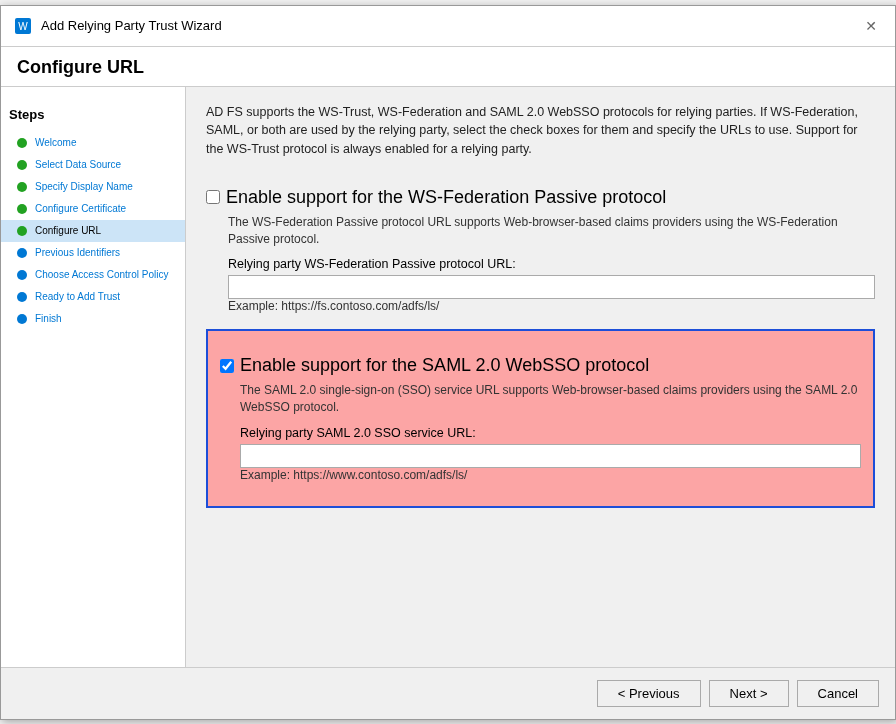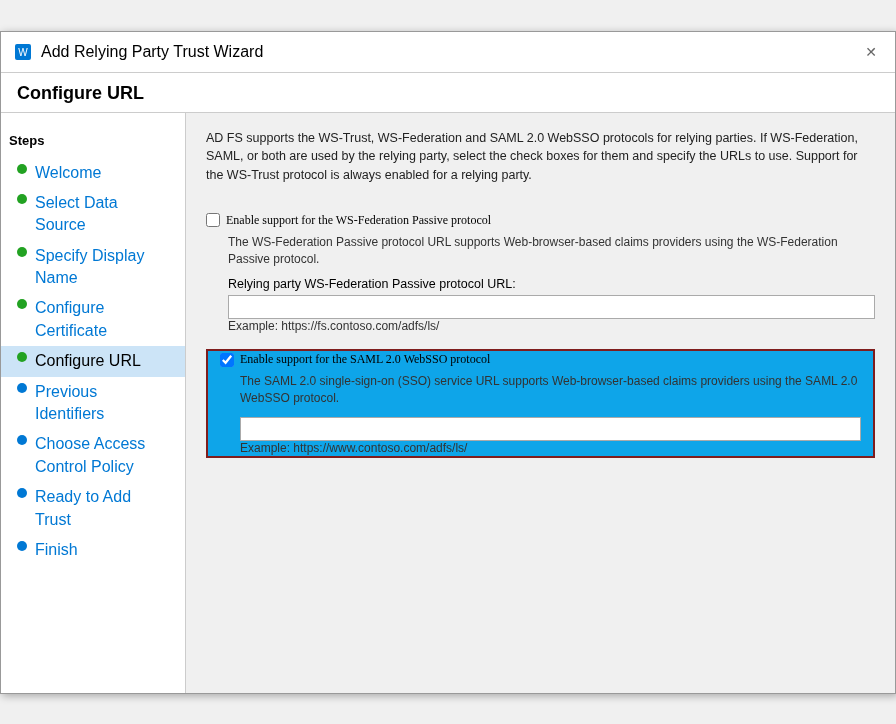--- a/index.html
+++ b/index.html
@@ -32,21 +32,21 @@
       gap: 8px;
     }
     .title-icon {
       width: 20px;
       height: 20px;
       display: flex;
       align-items: center;
       justify-content: center;
     }
     .title-text {
-      font-size: 16px;
+      font-size: 13px;
       font-weight: normal;
     }
     .close-btn {
       width: 24px;
       height: 24px;
       display: flex;
       align-items: center;
       justify-content: center;
       cursor: pointer;
       font-size: 14px;
@@ -90,21 +90,21 @@
     .dot {
       width: 10px;
       height: 10px;
       border-radius: 50%;
       margin-top: 2px;
       flex-shrink: 0;
     }
     .dot.green { background: #22a222; }
     .dot.blue { background: #0078d4; }
     .sidebar-label {
-      font-size: 16px;
+      font-size: 10px;
       color: #0078d4;
       line-height: 1.4;
     }
     .sidebar-label.active-label {
       color: #000;
       font-weight: normal;
     }
     .main-content {
       flex: 1;
       padding: 16px 20px;
@@ -124,23 +124,22 @@
       align-items: center;
       gap: 6px;
       margin-bottom: 6px;
     }
     .checkbox-row input[type="checkbox"] {
       width: 14px;
       height: 14px;
       cursor: pointer;
     }
     .checkbox-label {
-      font-size: 12px;
+      font-size: 18px;
       font-weight: normal;
-      font-family: Liberation Serif, serif;
     }
     .indent-text {
       margin-left: 22px;
       font-size: 12px;
       color: #333;
       line-height: 1.4;
       margin-bottom: 10px;
     }
     .field-label {
       margin-left: 22px;
@@ -158,23 +157,23 @@
       padding: 2px 4px;
       font-size: 12px;
     }
     .example-text {
       margin-left: 22px;
       font-size: 12px;
       color: #333;
       margin-top: 0;
     }
     .saml-section {
-      border: 2px solid #7f1d1d;
-      padding: 1px 12px;
-      background: #0ea5e9;
+      border: 2px solid #1d4ed8;
+      padding: 24px 12px;
+      background: #fca5a5;
       margin-top: 8px;
     }
     .saml-section .text-input {
       margin-left: 20px;
       width: calc(100% - 20px);
     }
     .saml-section .indent-text {
       margin-left: 20px;
     }
     .saml-section .field-label {
@@ -277,19 +276,25 @@
         <input type="text" class="text-input" value="" style="">
         <div class="example-text">Example: https://fs.contoso.com/adfs/ls/</div>
       </div>
 
       <div class="saml-section">
         <div class="checkbox-row">
           <input type="checkbox" id="saml-cb" checked="" style="">
           <label class="checkbox-label" for="saml-cb">Enable support for the SAML 2.0 WebSSO protocol</label>
         </div>
         <p class="indent-text">The SAML 2.0 single-sign-on (SSO) service URL supports Web-browser-based claims providers using the SAML 2.0 WebSSO protocol.</p>
+        <div class="field-label">Relying party SAML 2.0 SSO service URL:</div>
         <input type="text" class="text-input" value="" style="">
         <div class="example-text">Example: https://www.contoso.com/adfs/ls/</div>
       </div>
     </div>
   </div>
 
+  <div class="footer">
+    <button class="footer-btn">&lt; Previous</button>
+    <button class="footer-btn">Next &gt;</button>
+    <button class="footer-btn">Cancel</button>
+  </div>
 </div>
 
 </body></html>

